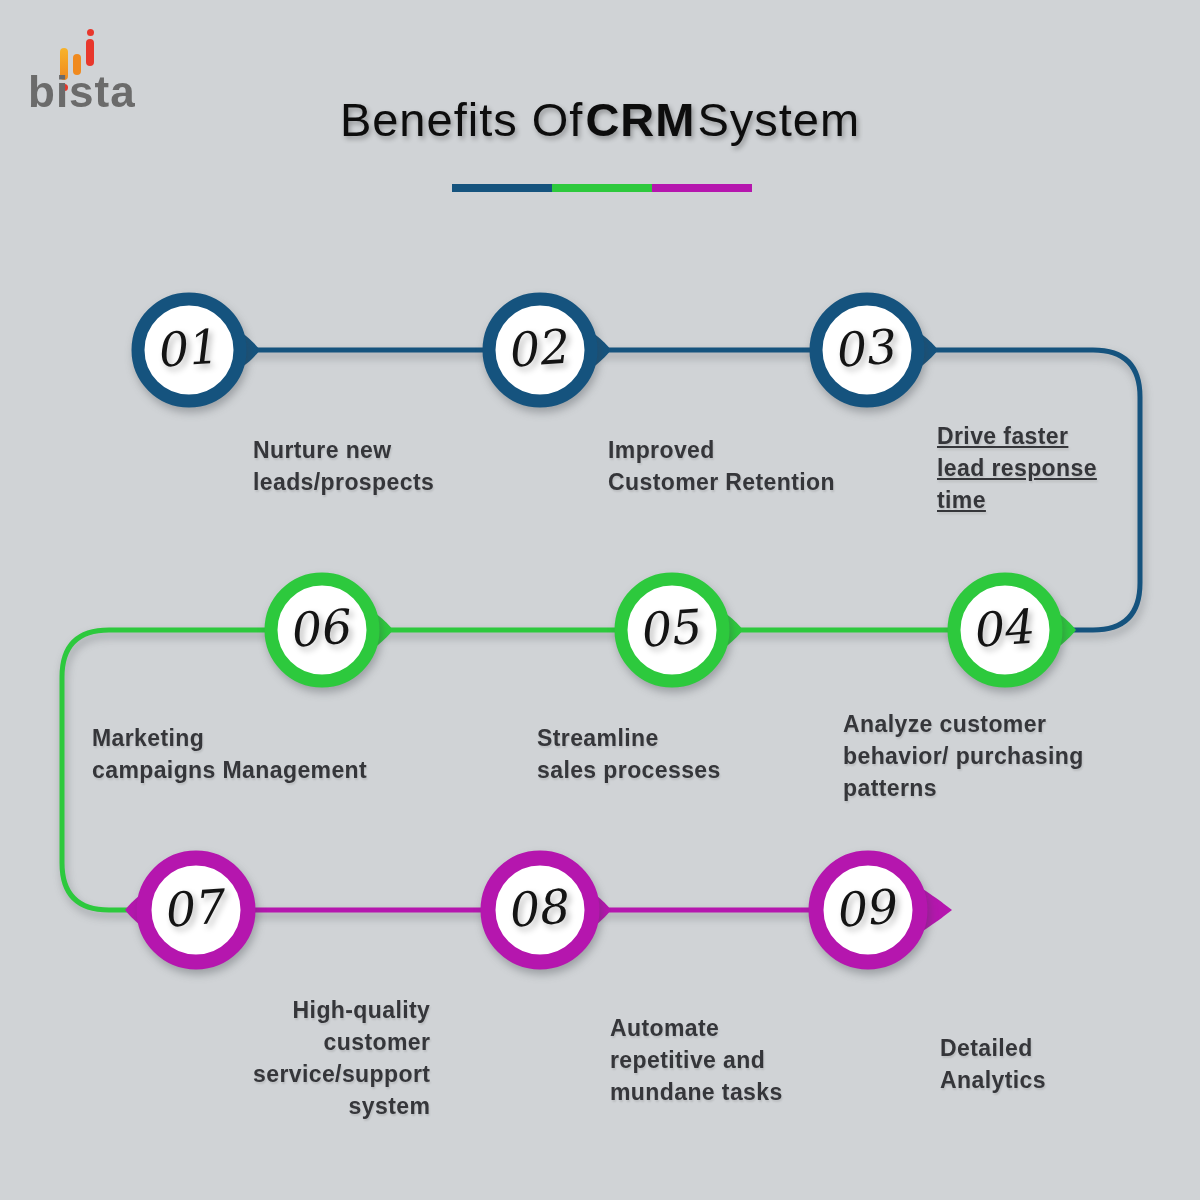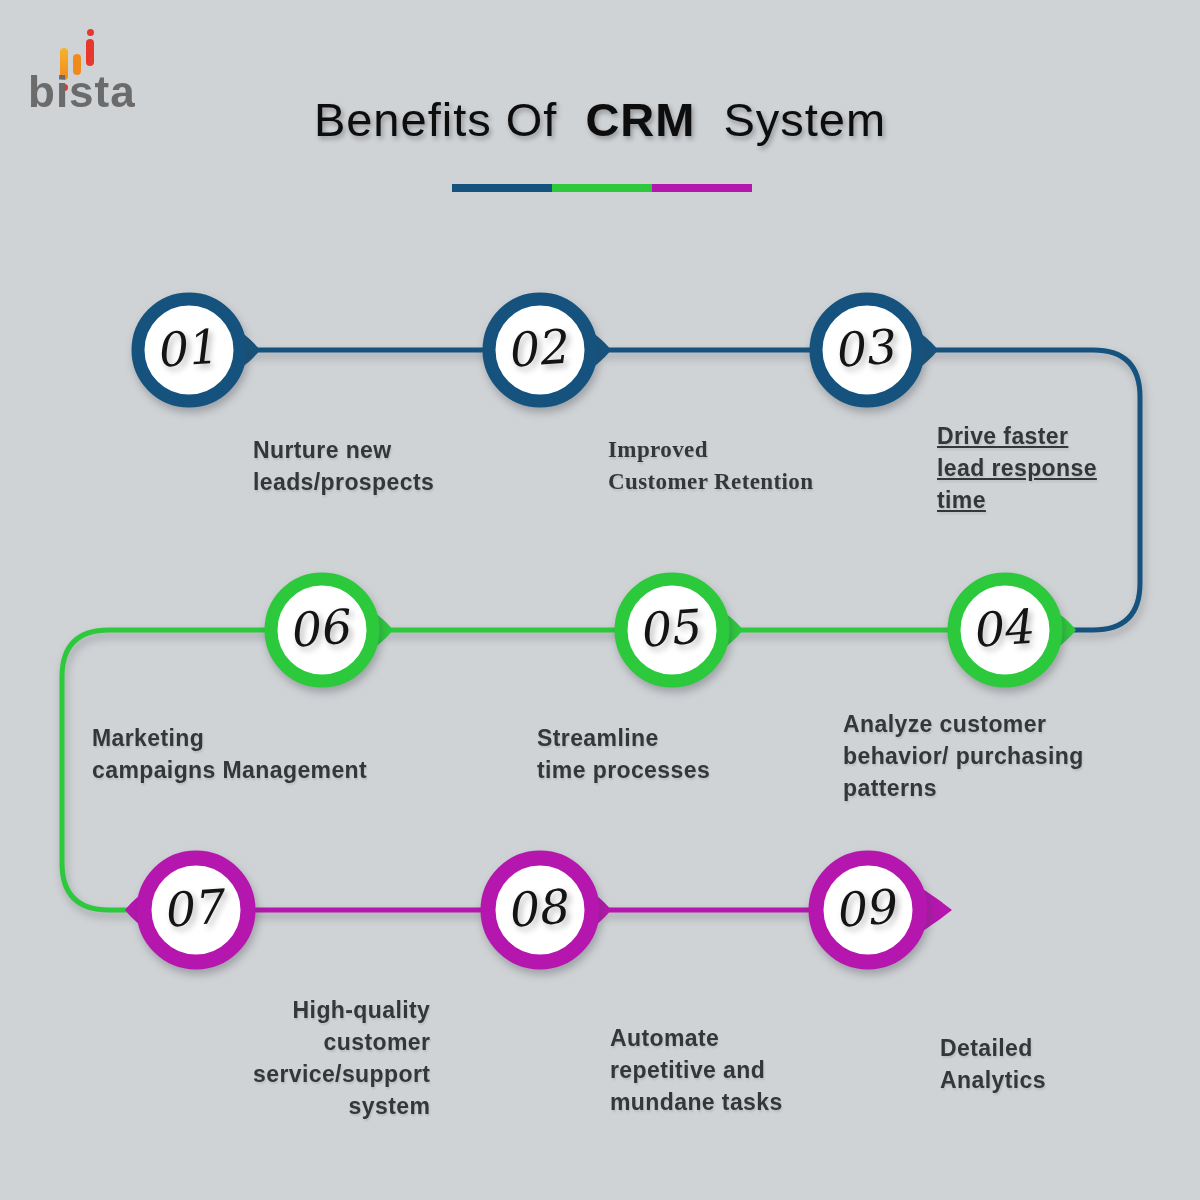--- a/index.html
+++ b/index.html
@@ -24,21 +24,21 @@
   .lb2{left:13px; top:24px; width:8px; height:21px; border-radius:4px; background:var(--logo-orange,#F08A1F);}
   .lb3{left:26px; top:9px; width:8px; height:27px; border-radius:4px; background:var(--logo-red,#E8372C);}
   .ld3{left:26.5px; top:-1px; width:7px; height:7px; border-radius:50%; background:var(--logo-red,#E8372C);}
   .logo-text{
     position:absolute; left:0; top:44px; font-size:44px; font-weight:bold;
     color:var(--logo-gray,#6B6B6B); letter-spacing:1px; line-height:1;
   }
   
   .title{
     position:absolute; left:0; top:92px; width:1200px; margin:0;
-    display:flex; justify-content:center; gap:28px;
+    display:flex; justify-content:center; gap:2px;
     font-size:47px; font-weight:500; color:var(--title-text,#0D0D0D);
     letter-spacing:1px; text-shadow:2px 3px 5px rgba(0,0,0,0.30);
   }
   .title strong{font-weight:800;}
   .title-underline{
     position:absolute; left:452px; top:184px; width:300px; height:8px;
     display:flex;
   }
   .title-underline .seg{flex:1; height:100%;}
   .seg-navy{background:var(--navy,#15537E);}
@@ -134,35 +134,35 @@
   <div class="num" style="left:867px;  top:350px;">03</div>
   <div class="num" style="left:1005px; top:630px;">04</div>
   <div class="num" style="left:672px;  top:630px;">05</div>
   <div class="num" style="left:322px;  top:630px;">06</div>
   <div class="num" style="left:196px;  top:910px;">07</div>
   <div class="num" style="left:540px;  top:910px;">08</div>
   <div class="num" style="left:868px;  top:910px;">09</div>
 
   <div class="step-label" style="left:253px; top:434px;">Nurture new
 leads/prospects</div>
-  <div class="step-label" style="left:608px; top:434px;font-family:Liberation Serif, serif;">Improved
+  <div class="step-label" style="left:608px; top:434px;">Improved
 Customer Retention</div>
   <div class="step-label" style="left:937px; top:420px;text-decoration:underline;">Drive faster
 lead response
 time</div>
   <div class="step-label" style="left:843px; top:708px;">Analyze customer
 behavior/ purchasing
 patterns</div>
   <div class="step-label" style="left:537px; top:722px;">Streamline
-time processes</div>
+sales processes</div>
   <div class="step-label" style="left:92px;  top:722px;">Marketing
 campaigns Management</div>
   <div class="step-label" style="left:253px; top:994px;text-align:right;">High-quality
 customer
 service/support
 system</div>
-  <div class="step-label" style="left:610px; top:1012px;margin-top:10px;">Automate
+  <div class="step-label" style="left:610px; top:1012px;">Automate
 repetitive and
 mundane tasks</div>
   <div class="step-label" style="left:940px; top:1032px;">Detailed
 Analytics</div>
 
 </div>
 
 </body></html>

